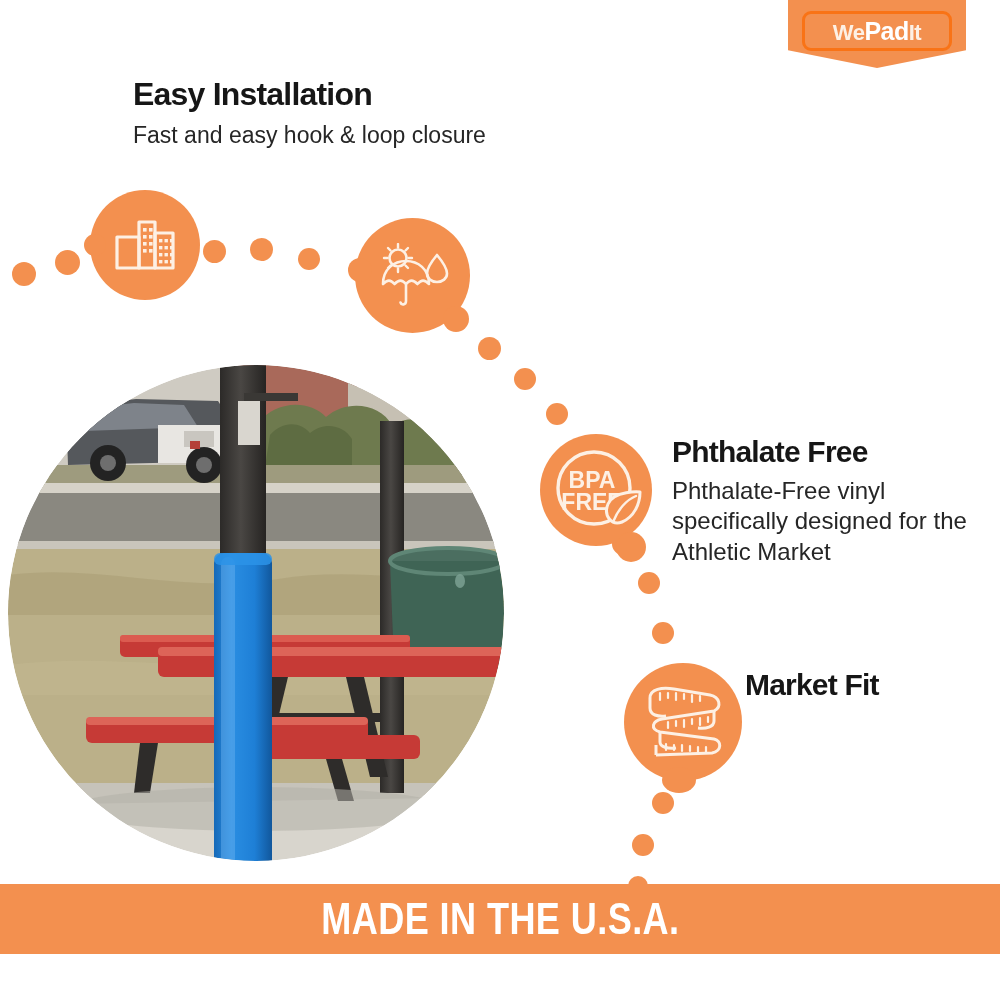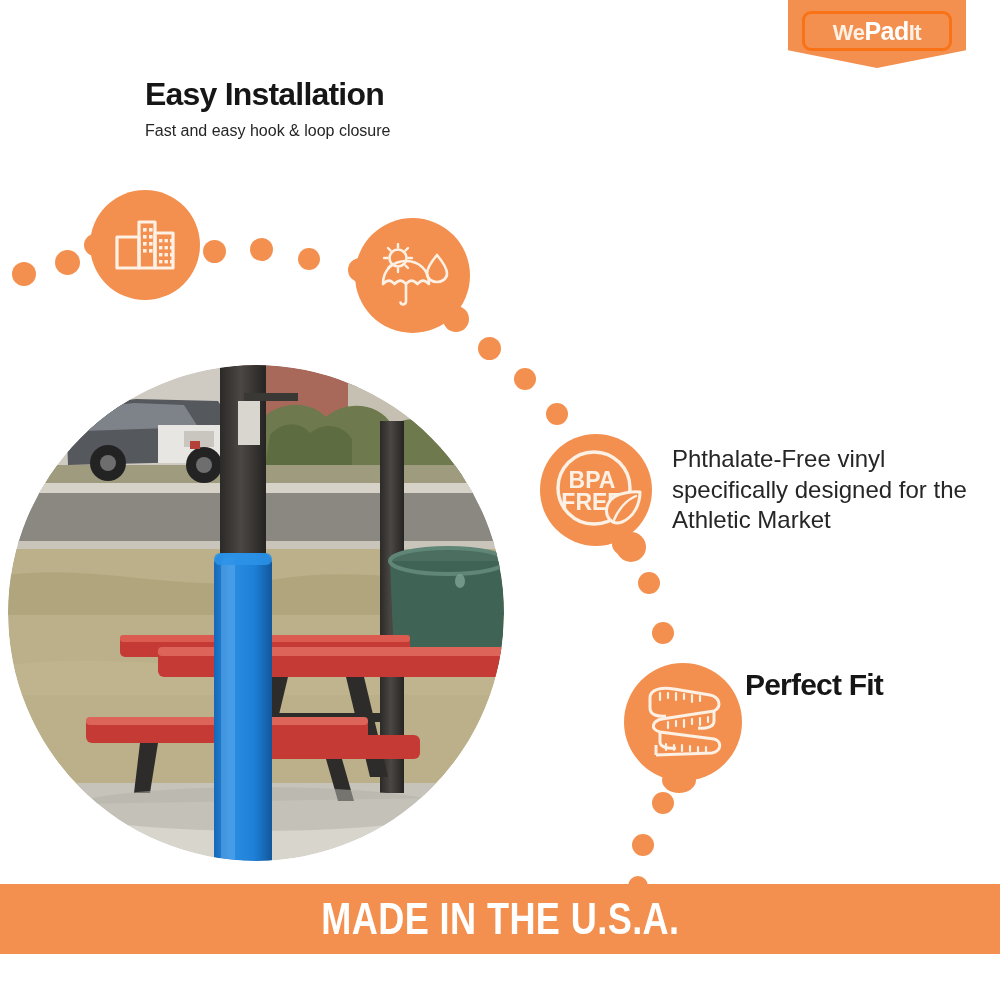--- a/index.html
+++ b/index.html
@@ -70,26 +70,26 @@
     letter-spacing: -0.8px;
     white-space: nowrap;
   }
   .feature-desc {
     color: #262626;
     line-height: 1.28;
   }
 
   #easy-block {
     position: absolute;
-    left: 145px;
+    left: 133px;
     top: 78px;
     width: 420px;
   }
   #easy-block .feature-title { font-size: 32px; }
-  #easy-block .feature-desc  { font-size: 16px; margin-top: 9px; }
+  #easy-block .feature-desc  { font-size: 23px; margin-top: 9px; }
 
   #weather-block {
     position: absolute;
     left: 482px;
     top: 212px;
     width: 430px;
   }
   #weather-block .feature-title { font-size: 30px; }
   #weather-block .feature-desc  { font-size: 19px; margin-top: 8px; }
 
@@ -352,36 +352,37 @@
         <rect x="230" y="36" width="22" height="44" fill="#D9D6CF"></rect>
 
         <rect x="206" y="188" width="58" height="320" rx="10" fill="url(#padgrad)"></rect>
         <rect x="213" y="192" width="14" height="312" rx="7" fill="#63AEEE" opacity="0.5"></rect>
         <rect x="206" y="188" width="58" height="12" rx="6" fill="#2C93E8" opacity="0.85"></rect>
       </g>
     </svg>
   </div>
 
   <div id="phthalate-block">
+    <div class="feature-title">Phthalate Free</div>
     <div class="feature-desc">Phthalate-Free vinyl specifically designed for the Athletic Market</div>
   </div>
 
   <div class="icon-badge" id="icon-bpa">
     <div class="nub" style="left:76px; top:98px; width:30px; height:30px;"></div>
     <svg width="96" height="96" viewBox="0 0 96 96" fill="none" aria-hidden="true">
       <circle cx="46" cy="46" r="36" stroke="#FDF0E4" stroke-width="3.4" fill="none"></circle>
       <text x="44" y="46" text-anchor="middle" fill="#FDF0E4" font-family="Liberation Sans, sans-serif" font-size="23" font-weight="bold">BPA</text>
       <text x="44" y="68" text-anchor="middle" fill="#FDF0E4" font-family="Liberation Sans, sans-serif" font-size="23" font-weight="bold">FREE</text>
       <path d="M92 50 C92 50 66 48 60 62 C55 74 64 84 74 80 C86 75 92 62 92 50 Z" fill="#F3904F" stroke="#FDF0E4" stroke-width="3" stroke-linejoin="round"></path>
       <path d="M88 54 C78 58 70 68 66 78" stroke="#FDF0E4" stroke-width="2.4" stroke-linecap="round" fill="none"></path>
     </svg>
   </div>
 
   <div id="fit-block">
-    <div class="feature-title">Perfect Fit</div>
+    <div class="feature-title">Market Fit</div>
   </div>
 
   <div class="icon-badge" id="icon-fit">
     <div class="nub" style="left:38px; top:104px; width:34px; height:26px;"></div>
     <svg width="86" height="82" viewBox="0 0 86 82" fill="none" aria-hidden="true">
       <g stroke="#FDF0E4" stroke-width="3" stroke-linejoin="round" fill="none">
         <path d="M10 17 C10 8 22 6 34 8 L70 14 C80 16 82 26 74 30 L22 38 C12 40 10 48 20 51 L74 58 C82 60 82 70 72 72 L16 74"></path>
         <path d="M10 17 L10 27 C10 34 18 36 26 35"></path>
         <path d="M74 30 L74 40 C74 46 66 48 58 47"></path>
         <path d="M20 51 L20 61 C20 66 28 68 36 67"></path>

